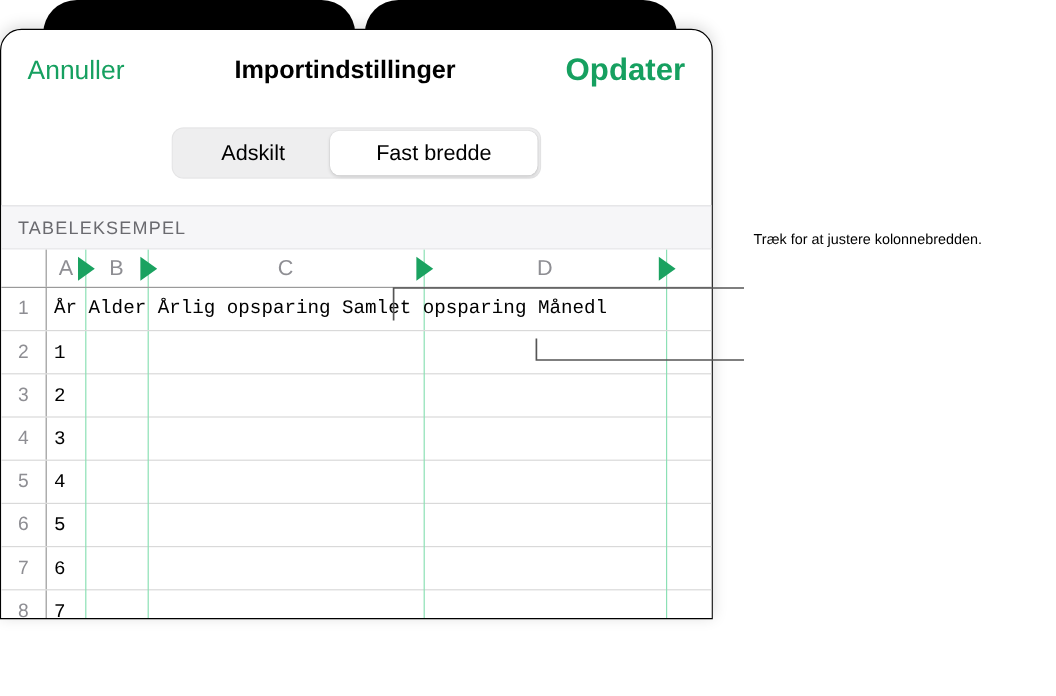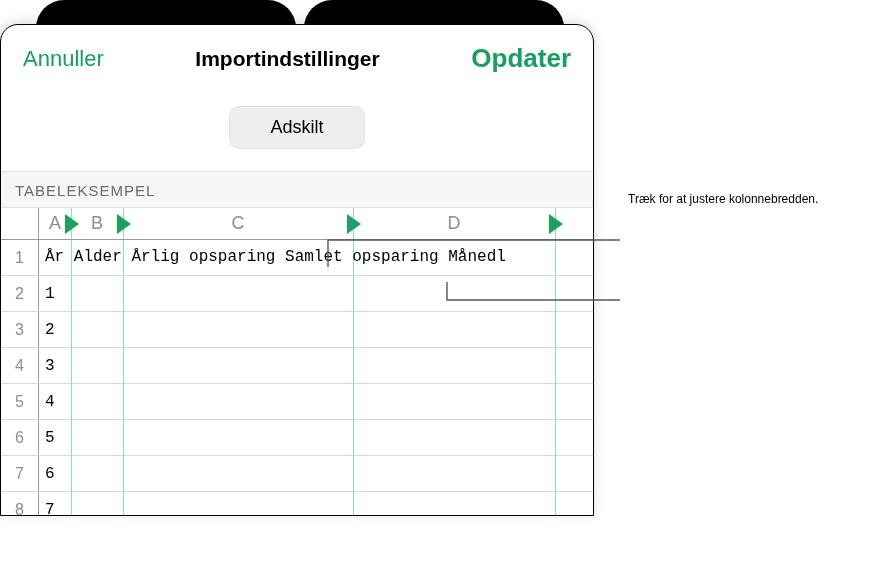--- a/index.html
+++ b/index.html
@@ -202,20 +202,21 @@
 
   <div class="header">
     <span class="cancel">Annuller</span>
     <span class="title">Importindstillinger</span>
     <span class="update">Opdater</span>
   </div>
 
   <div class="segmented-wrap">
     <div class="segmented">
       <div class="seg">Adskilt</div>
+      <div class="seg active">Fast bredde</div>
     </div>
   </div>
 
   <div class="section-label-bar">
     <div class="section-label">TABELEKSEMPEL</div>
   </div>
 
   <div class="table-wrap" style="height:380px;">
 
     <div class="col-sep" style="left:70px;"></div>

